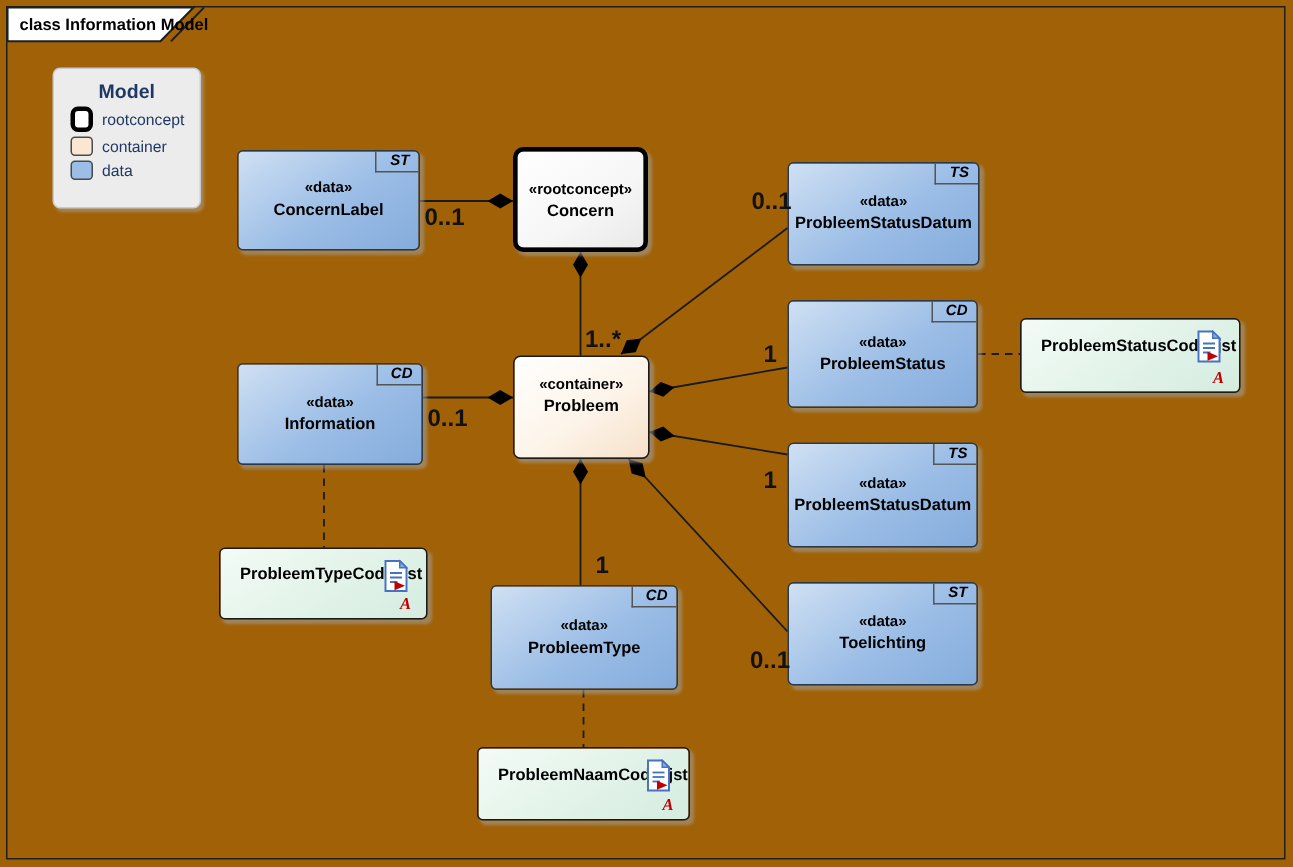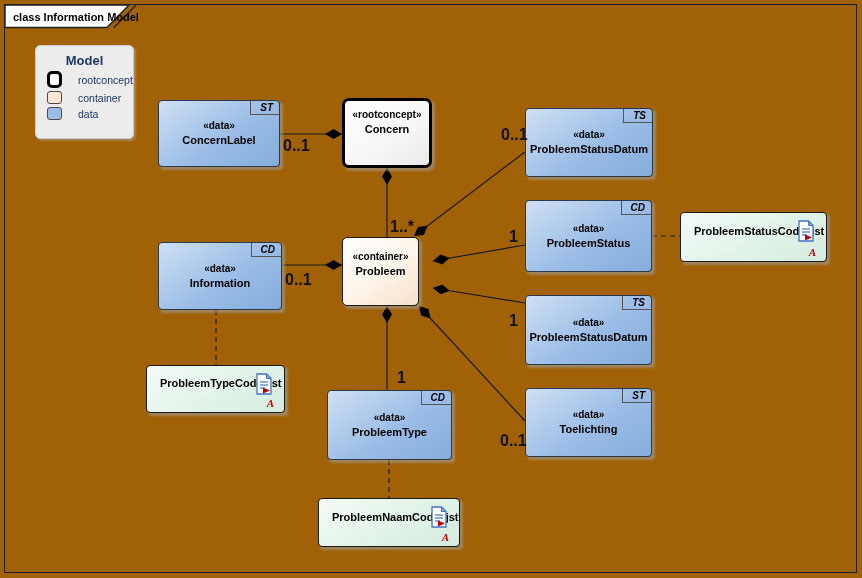--- a/index.html
+++ b/index.html
@@ -11,38 +11,38 @@
   .tab{position:absolute;left:4px;top:4px;width:150px;height:27px;}
   .tab svg{position:absolute;left:0;top:0;}
   .tab .tab-text{position:absolute;left:9px;top:7px;font-size:11px;font-weight:bold;white-space:nowrap;}
   
   .legend{
     position:absolute;left:35px;top:45px;width:97px;height:92px;
     background:#ececec;border:1px solid #c6cbd0;border-radius:5px;
     box-shadow:2px 2px 2px rgba(175,175,175,.45);
   }
   .legend-title{text-align:center;font-size:13px;font-weight:bold;color:#1f3864;margin-top:7px;}
-  .legend-row{display:flex;align-items:center;gap:16px;margin:3px 0 0 11px;}
+  .legend-row{display:flex;align-items:center;gap:6px;margin:3px 0 0 11px;}
   .sw{width:15px;height:13px;border-radius:3px;box-sizing:border-box;flex:0 0 auto;}
   .sw-root{background:#fff;border:3px solid #000;height:17px;border-radius:5px;}
   .sw-container{background:#f9e7d3;border:1px solid #4a4a4a;}
   .sw-data{background:#9bbde6;border:1px solid #4a4a4a;}
   .legend-label{font-size:10.5px;color:#1f3864;}
   
   .node{position:absolute;box-sizing:border-box;display:flex;flex-direction:column;
         align-items:center;justify-content:center;text-align:center;
         box-shadow:2.5px 2.5px 2px rgba(160,160,160,.55);}
   .node .stereo{font-size:10px;font-weight:600;line-height:1.5;}
   .node .nname{font-size:11px;font-weight:bold;line-height:1.4;}
   .data-node{background:linear-gradient(145deg,#cfe0f3 0%,#9bbde6 55%,#84acdc 100%);
              border:1.2px solid #2b3a4a;border-radius:4px;}
   .container-node{background:linear-gradient(145deg,#ffffff 0%,#fdf4e9 55%,#f6e1ca 100%);
              border:1.4px solid #1a1a1a;border-radius:5px;justify-content:flex-start;padding-top:11px;}
   .root-node{background:linear-gradient(145deg,#ffffff 0%,#f6f6f6 60%,#e9e9e9 100%);
-             border:3.5px solid #000;border-radius:7px;justify-content:flex-start;padding-top:6px;}
+             border:3.5px solid #000;border-radius:7px;justify-content:flex-start;padding-top:18px;}
   .corner-type{position:absolute;top:0;right:0;font-size:10px;font-style:italic;font-weight:bold;
                padding:1px 6px 1px 9px;border-left:1px solid #555;border-bottom:1px solid #555;}
   
   .codelist{background:linear-gradient(145deg,#f3fbf6 0%,#e2f3e9 55%,#d5ecdf 100%);
             border:1.2px solid #1a1a1a;border-radius:4px;
             box-shadow:2.5px 2.5px 2px rgba(160,160,160,.55);position:absolute;box-sizing:border-box;}
   .codelist .cname{position:absolute;left:13px;top:0;bottom:12px;display:flex;align-items:center;
                    font-size:11px;font-weight:bold;}
   .codelist .docicon{position:absolute;right:11px;top:7px;}
   .codelist .abadge{position:absolute;right:10px;bottom:3px;color:#c00000;
@@ -108,21 +108,21 @@
     <span class="corner-type">ST</span>
     <div class="stereo">«data»</div>
     <div class="nname">ConcernLabel</div>
   </div>
 
   <div class="node root-node" style="left:342px;top:98px;width:90px;height:70px">
     <div class="stereo">«rootconcept»</div>
     <div class="nname">Concern</div>
   </div>
 
-  <div class="node container-node" style="left:342px;top:237px;width:77px;height:69px">
+  <div class="node container-node" style="left:342px;top:237px;width:91px;height:69px">
     <div class="stereo">«container»</div>
     <div class="nname">Probleem</div>
   </div>
 
   <div class="node data-node" style="left:525px;top:108px;width:128px;height:69px">
     <span class="corner-type">TS</span>
     <div class="stereo">«data»</div>
     <div class="nname">ProbleemStatusDatum</div>
   </div>
 

